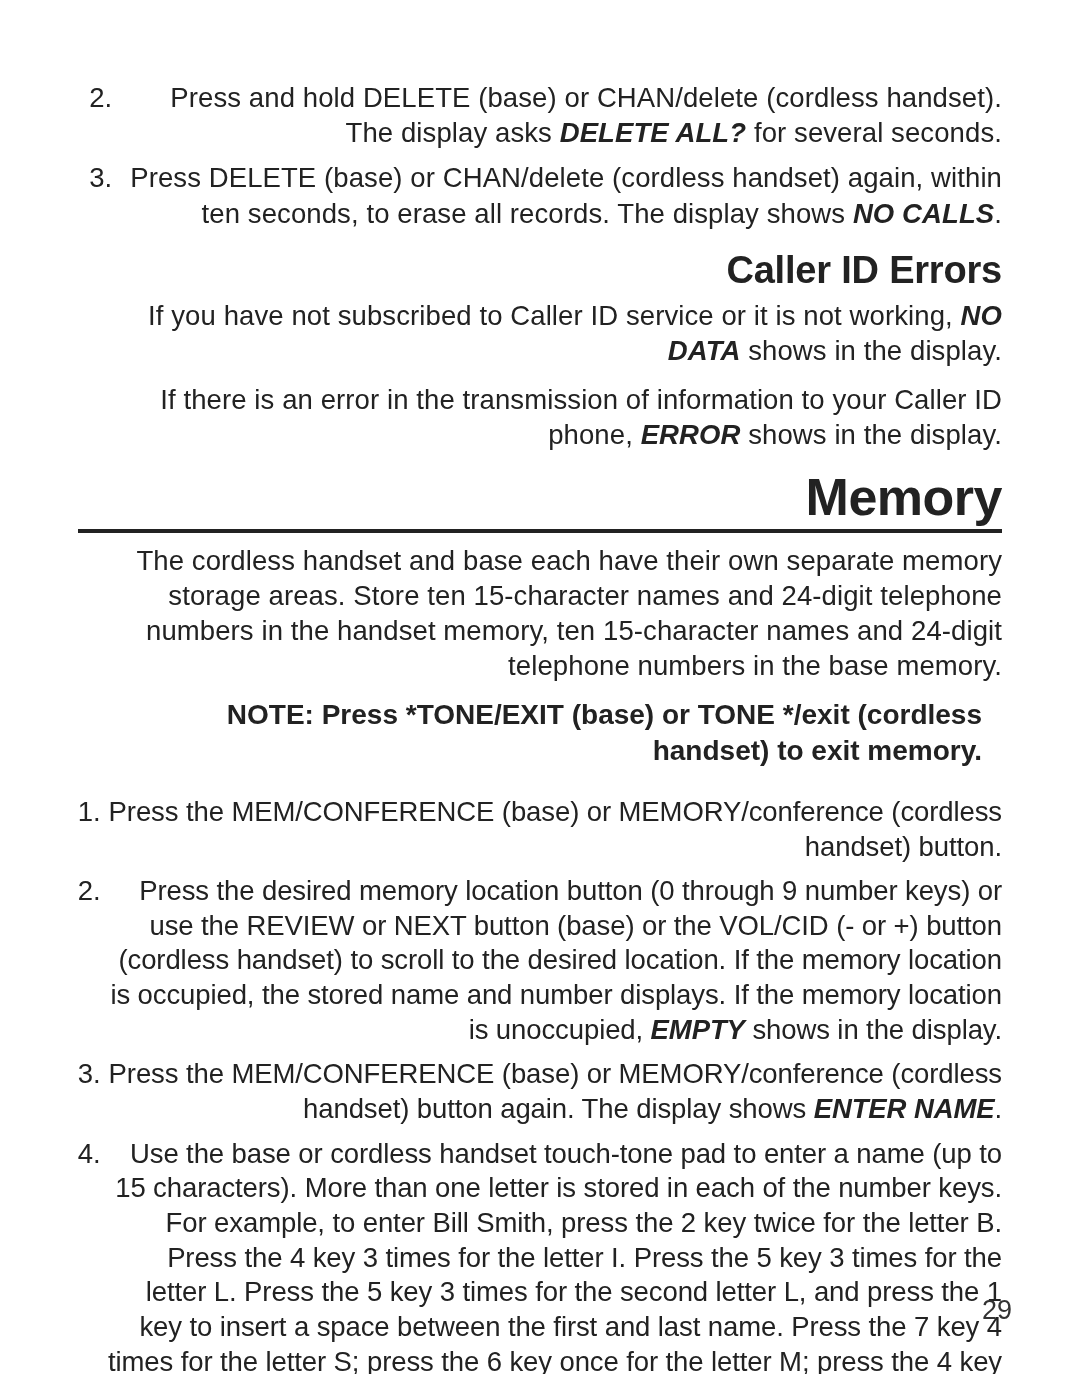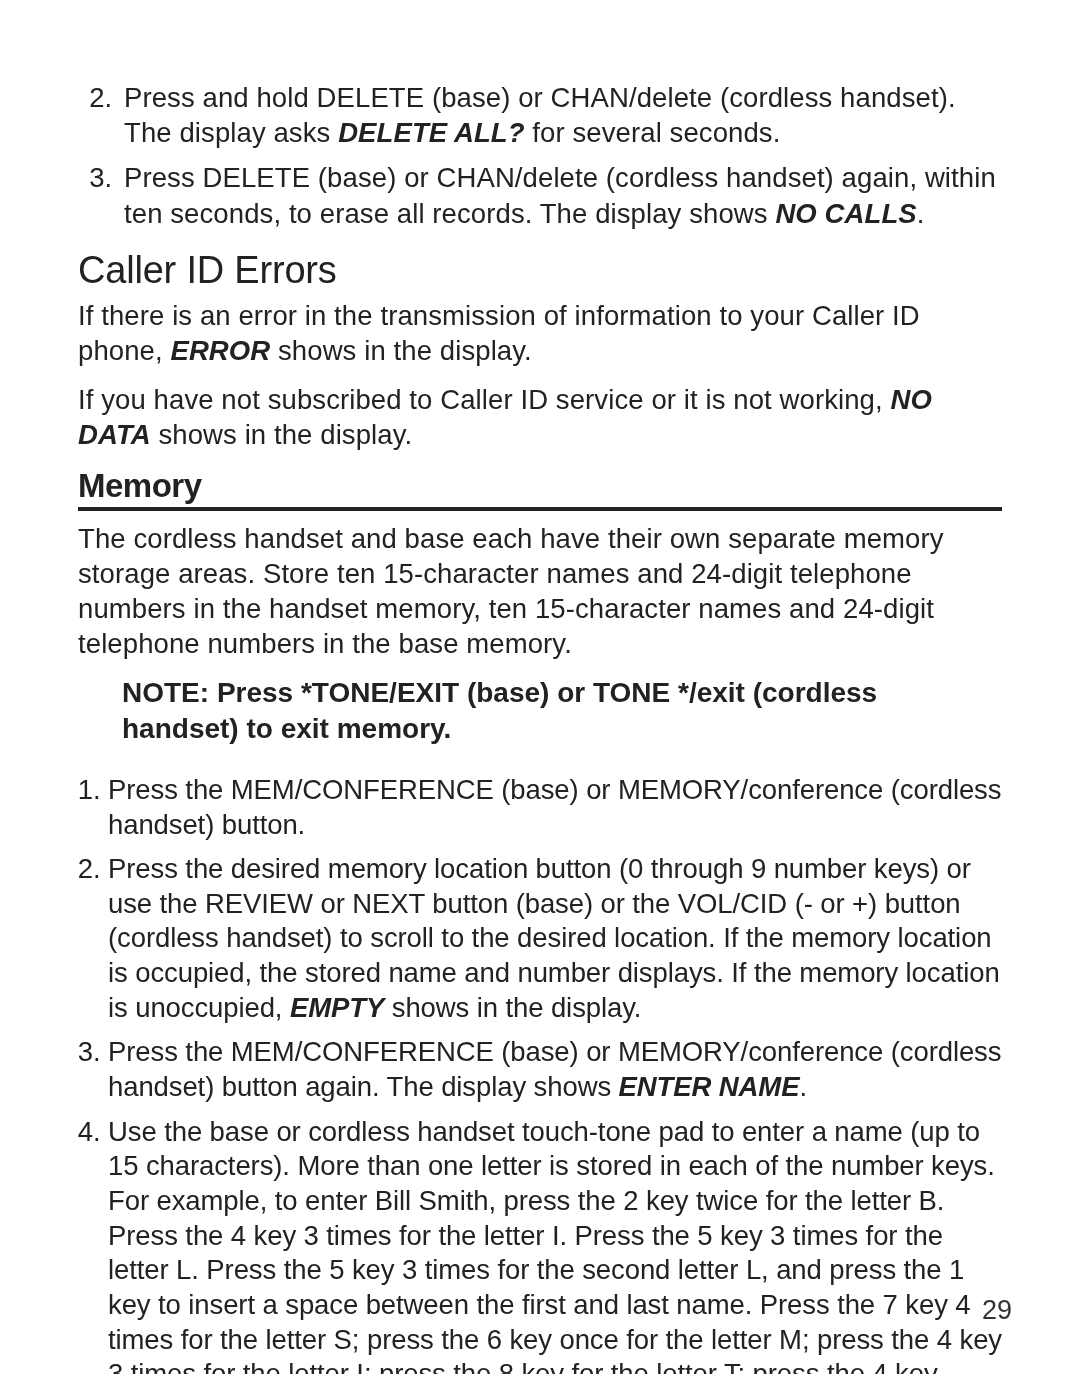--- a/index.html
+++ b/index.html
@@ -12,53 +12,54 @@
     font-family: "Segoe UI", "Helvetica Neue", Arial, sans-serif;
     color: #222222;
     -webkit-font-smoothing: antialiased;
   }
   .page {
     box-sizing: border-box;
     width: 1080px;
     height: 1374px;
     padding: 80px 78px 40px 78px;
     position: relative;
+    text-align: right;
   }
   ol.top-list {
     list-style: decimal;
     margin: 0 0 18px 0;
     padding-left: 42px;
     font-size: 27.5px;
     line-height: 1.28;
     font-weight: 400;
     letter-spacing: 0.1px;
   }
   ol.top-list > li {
     margin-bottom: 10px;
     padding-left: 4px;
   }
   .emph {
     font-weight: 700;
     font-style: italic;
   }
   h2.subhead {
     font-size: 38px;
-    font-weight: 400;
+    font-weight: 700;
     margin: 18px 0 2px 0;
     letter-spacing: -0.2px;
   }
   p.body {
     font-size: 27.5px;
     line-height: 1.28;
     margin: 6px 0 14px 0;
     font-weight: 400;
     letter-spacing: 0.1px;
   }
   h1.mainhead {
-    font-size: 33px;
+    font-size: 52px;
     font-weight: 700;
     margin: 14px 0 0 0;
     padding-bottom: 2px;
     border-bottom: 4px solid #222;
     letter-spacing: -0.5px;
   }
   .note-block {
     margin: 12px 0 26px 44px;
     font-size: 28px;
     line-height: 1.28;
@@ -95,24 +96,24 @@
     <li>
       <span>Press and hold DELETE (base) or CHAN/delete (cordless handset). The display asks </span><span class="emph">DELETE ALL?</span><span> for several seconds.</span>
     </li>
     <li>
       <span>Press DELETE (base) or CHAN/delete (cordless handset) again, within ten seconds, to erase all records. The display shows </span><span class="emph">NO CALLS</span><span>.</span>
     </li>
   </ol>
 
   <h2 class="subhead">Caller ID Errors</h2>
   <p class="body">
-    <span>If there is an error in the transmission of information to your Caller ID phone, </span><span class="emph">ERROR</span><span> shows in the display.</span>
+    <span>If you have not subscribed to Caller ID service or it is not working, </span><span class="emph">NO DATA</span><span> shows in the display.</span>
   </p>
   <p class="body">
-    <span>If you have not subscribed to Caller ID service or it is not working, </span><span class="emph">NO DATA</span><span> shows in the display.</span>
+    <span>If there is an error in the transmission of information to your Caller ID phone, </span><span class="emph">ERROR</span><span> shows in the display.</span>
   </p>
 
   <h1 class="mainhead">Memory</h1>
   <p class="body" style="margin-top:10px;">The cordless handset and base each have their own separate memory storage areas. Store ten 15-character names and 24-digit telephone numbers in the handset memory, ten 15-character names and 24-digit telephone numbers in the base memory.</p>
   <div class="note-block">NOTE: Press *TONE/EXIT (base) or TONE */exit (cordless handset) to exit memory.</div>
 
   <ol class="steps">
     <li>Press the MEM/CONFERENCE (base) or MEMORY/conference (cordless handset) button.</li>
     <li>
       <span>Press the desired memory location button (0 through 9 number keys) or use the REVIEW or NEXT button (base) or the VOL/CID (- or +) button (cordless handset) to scroll to the desired location. If the memory location is occupied, the stored name and number displays. If the memory location is unoccupied, </span><span class="emph">EMPTY</span><span> shows in the display.</span>

